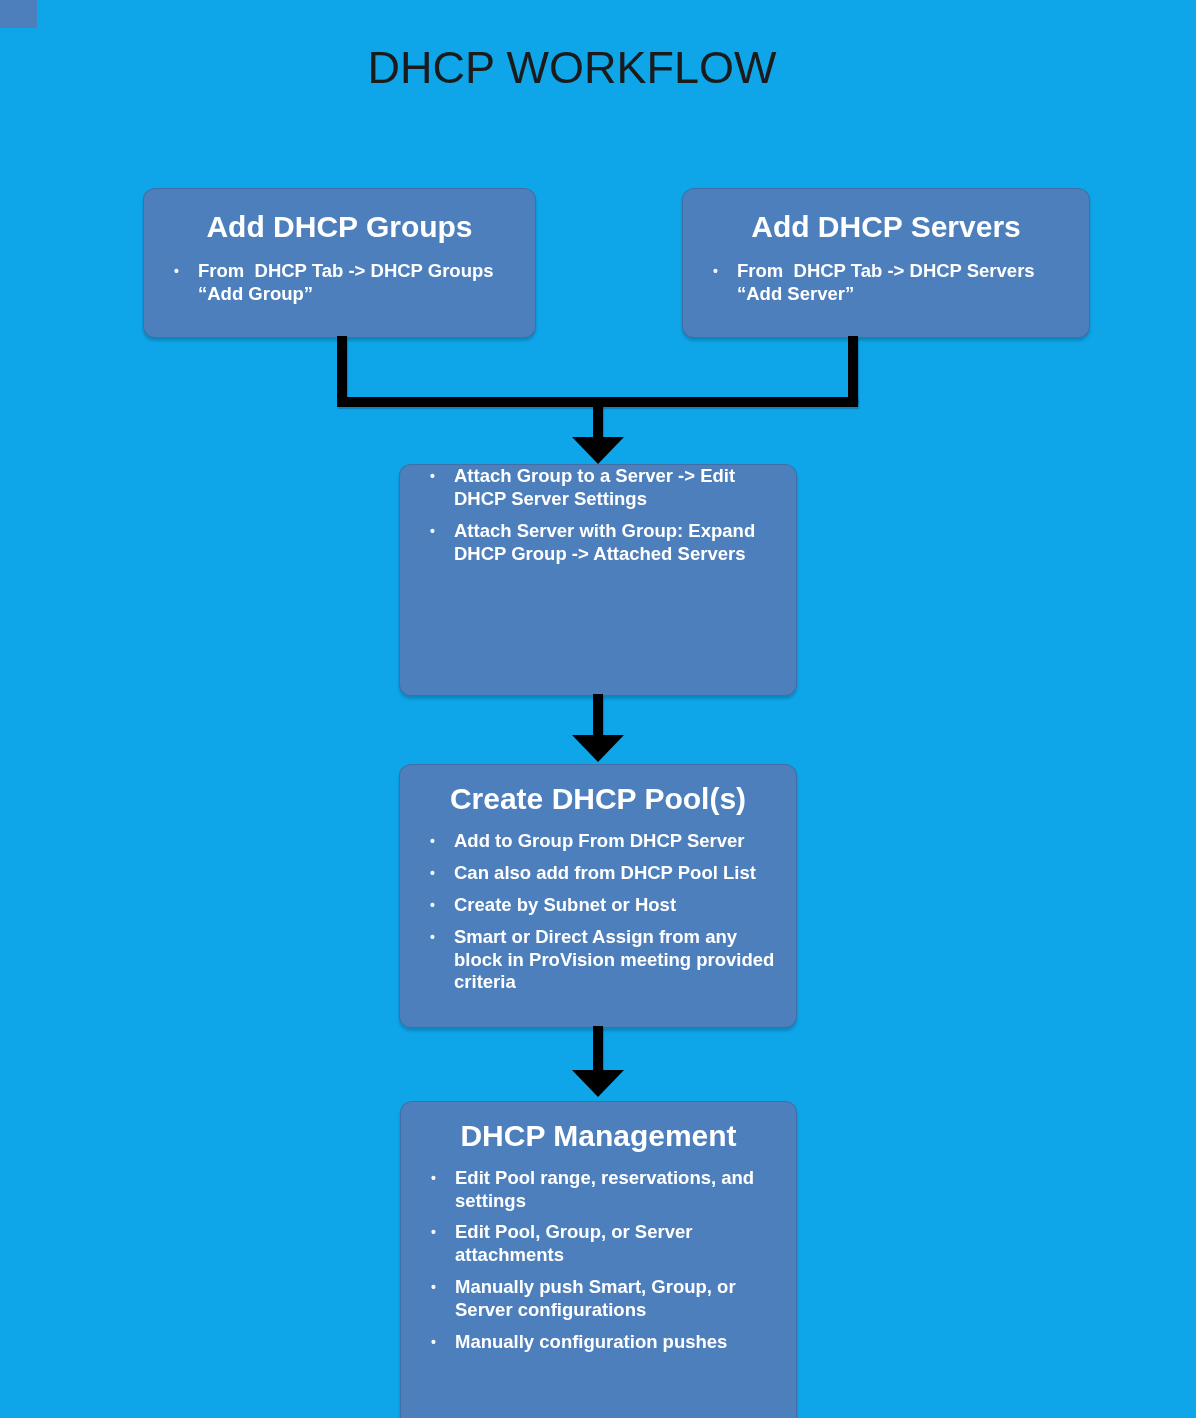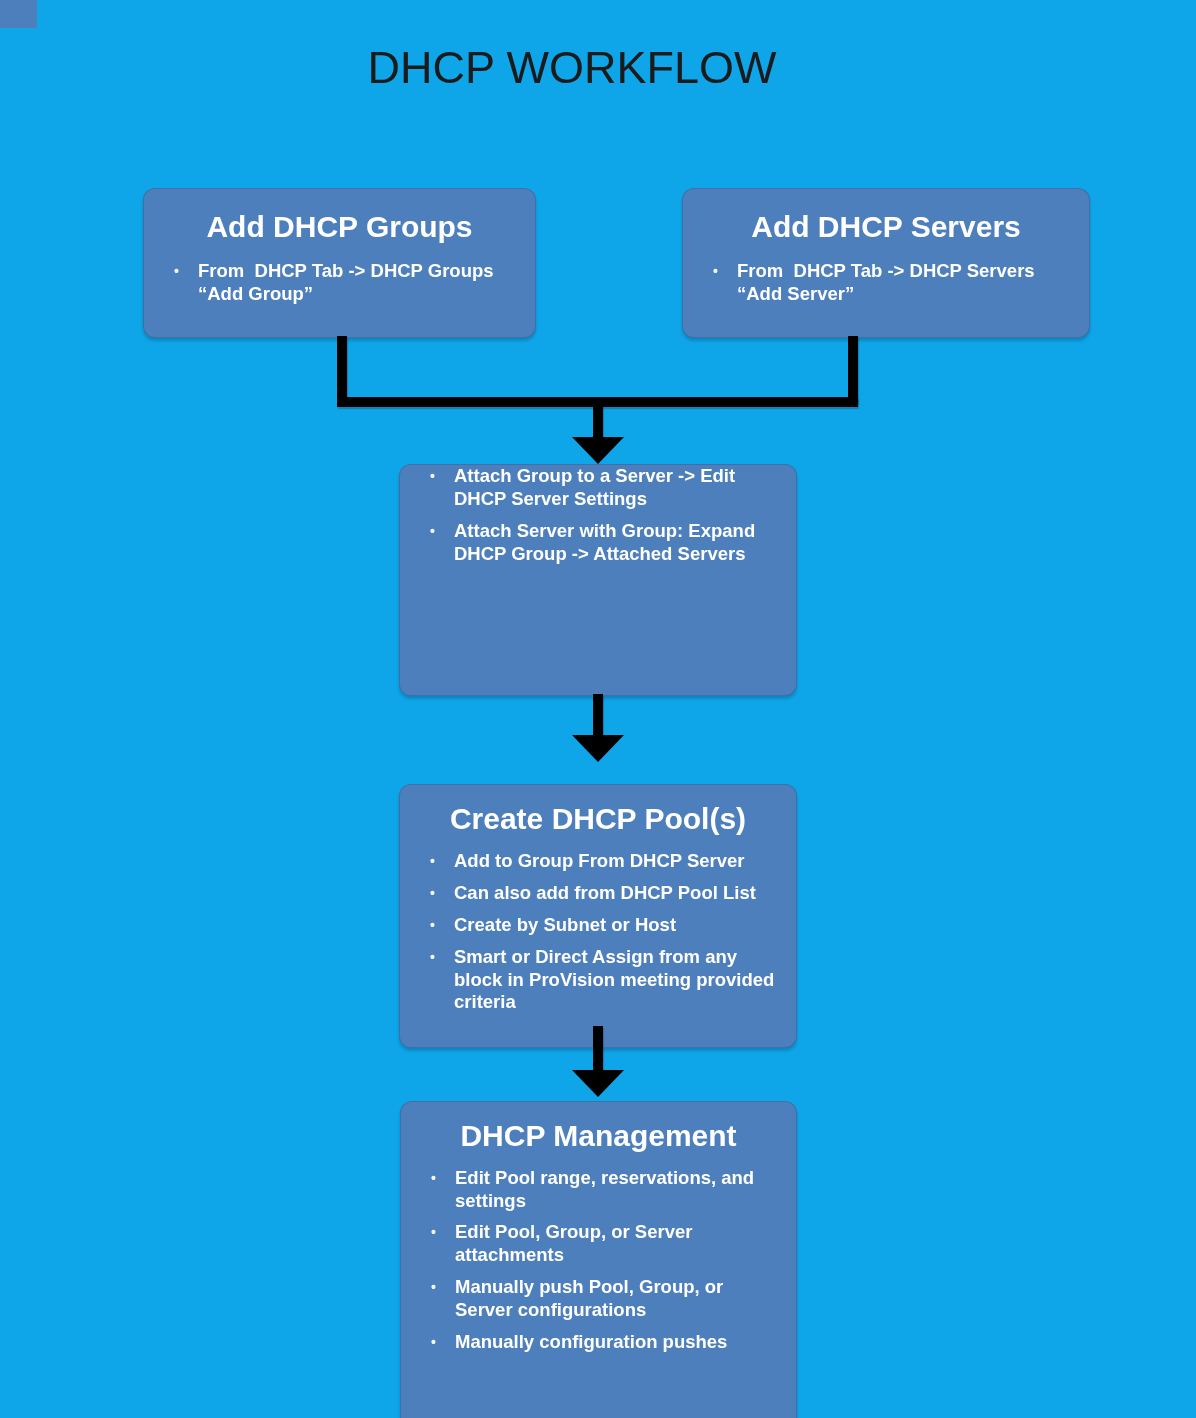--- a/index.html
+++ b/index.html
@@ -132,21 +132,21 @@
         <span class="bullet-dot">•</span>
         <span class="bullet-text">Attach Server with Group: Expand
 DHCP Group -&gt; Attached Servers</span>
       </li>
     </ul>
   </div>
 
   <div class="line" style="left:593px;top:694px;width:10px;height:42px;"></div>
   <div class="arrow-head" style="left:572px;top:735px;"></div>
 
-  <div class="node" style="left:399px;top:764px;width:398px;height:264px;margin-top:20px;">
+  <div class="node" style="left:399px;top:764px;width:398px;height:264px;">
     <div class="node-title">Create DHCP Pool(s)</div>
     <ul class="bullets">
       <li>
         <span class="bullet-dot">•</span>
         <span class="bullet-text">Add to Group From DHCP Server</span>
       </li>
       <li>
         <span class="bullet-dot">•</span>
         <span class="bullet-text">Can also add from DHCP Pool List</span>
       </li>
@@ -174,21 +174,21 @@
         <span class="bullet-text">Edit Pool range, reservations, and
 settings</span>
       </li>
       <li>
         <span class="bullet-dot">•</span>
         <span class="bullet-text">Edit Pool, Group, or Server
 attachments</span>
       </li>
       <li>
         <span class="bullet-dot">•</span>
-        <span class="bullet-text">Manually push Pool, Group, or
+        <span class="bullet-text">Manually push Smart, Group, or
 Server configurations</span>
       </li>
       <li>
         <span class="bullet-dot">•</span>
         <span class="bullet-text">Manually configuration pushes</span>
       </li>
     </ul>
   </div>
 
 </div>

